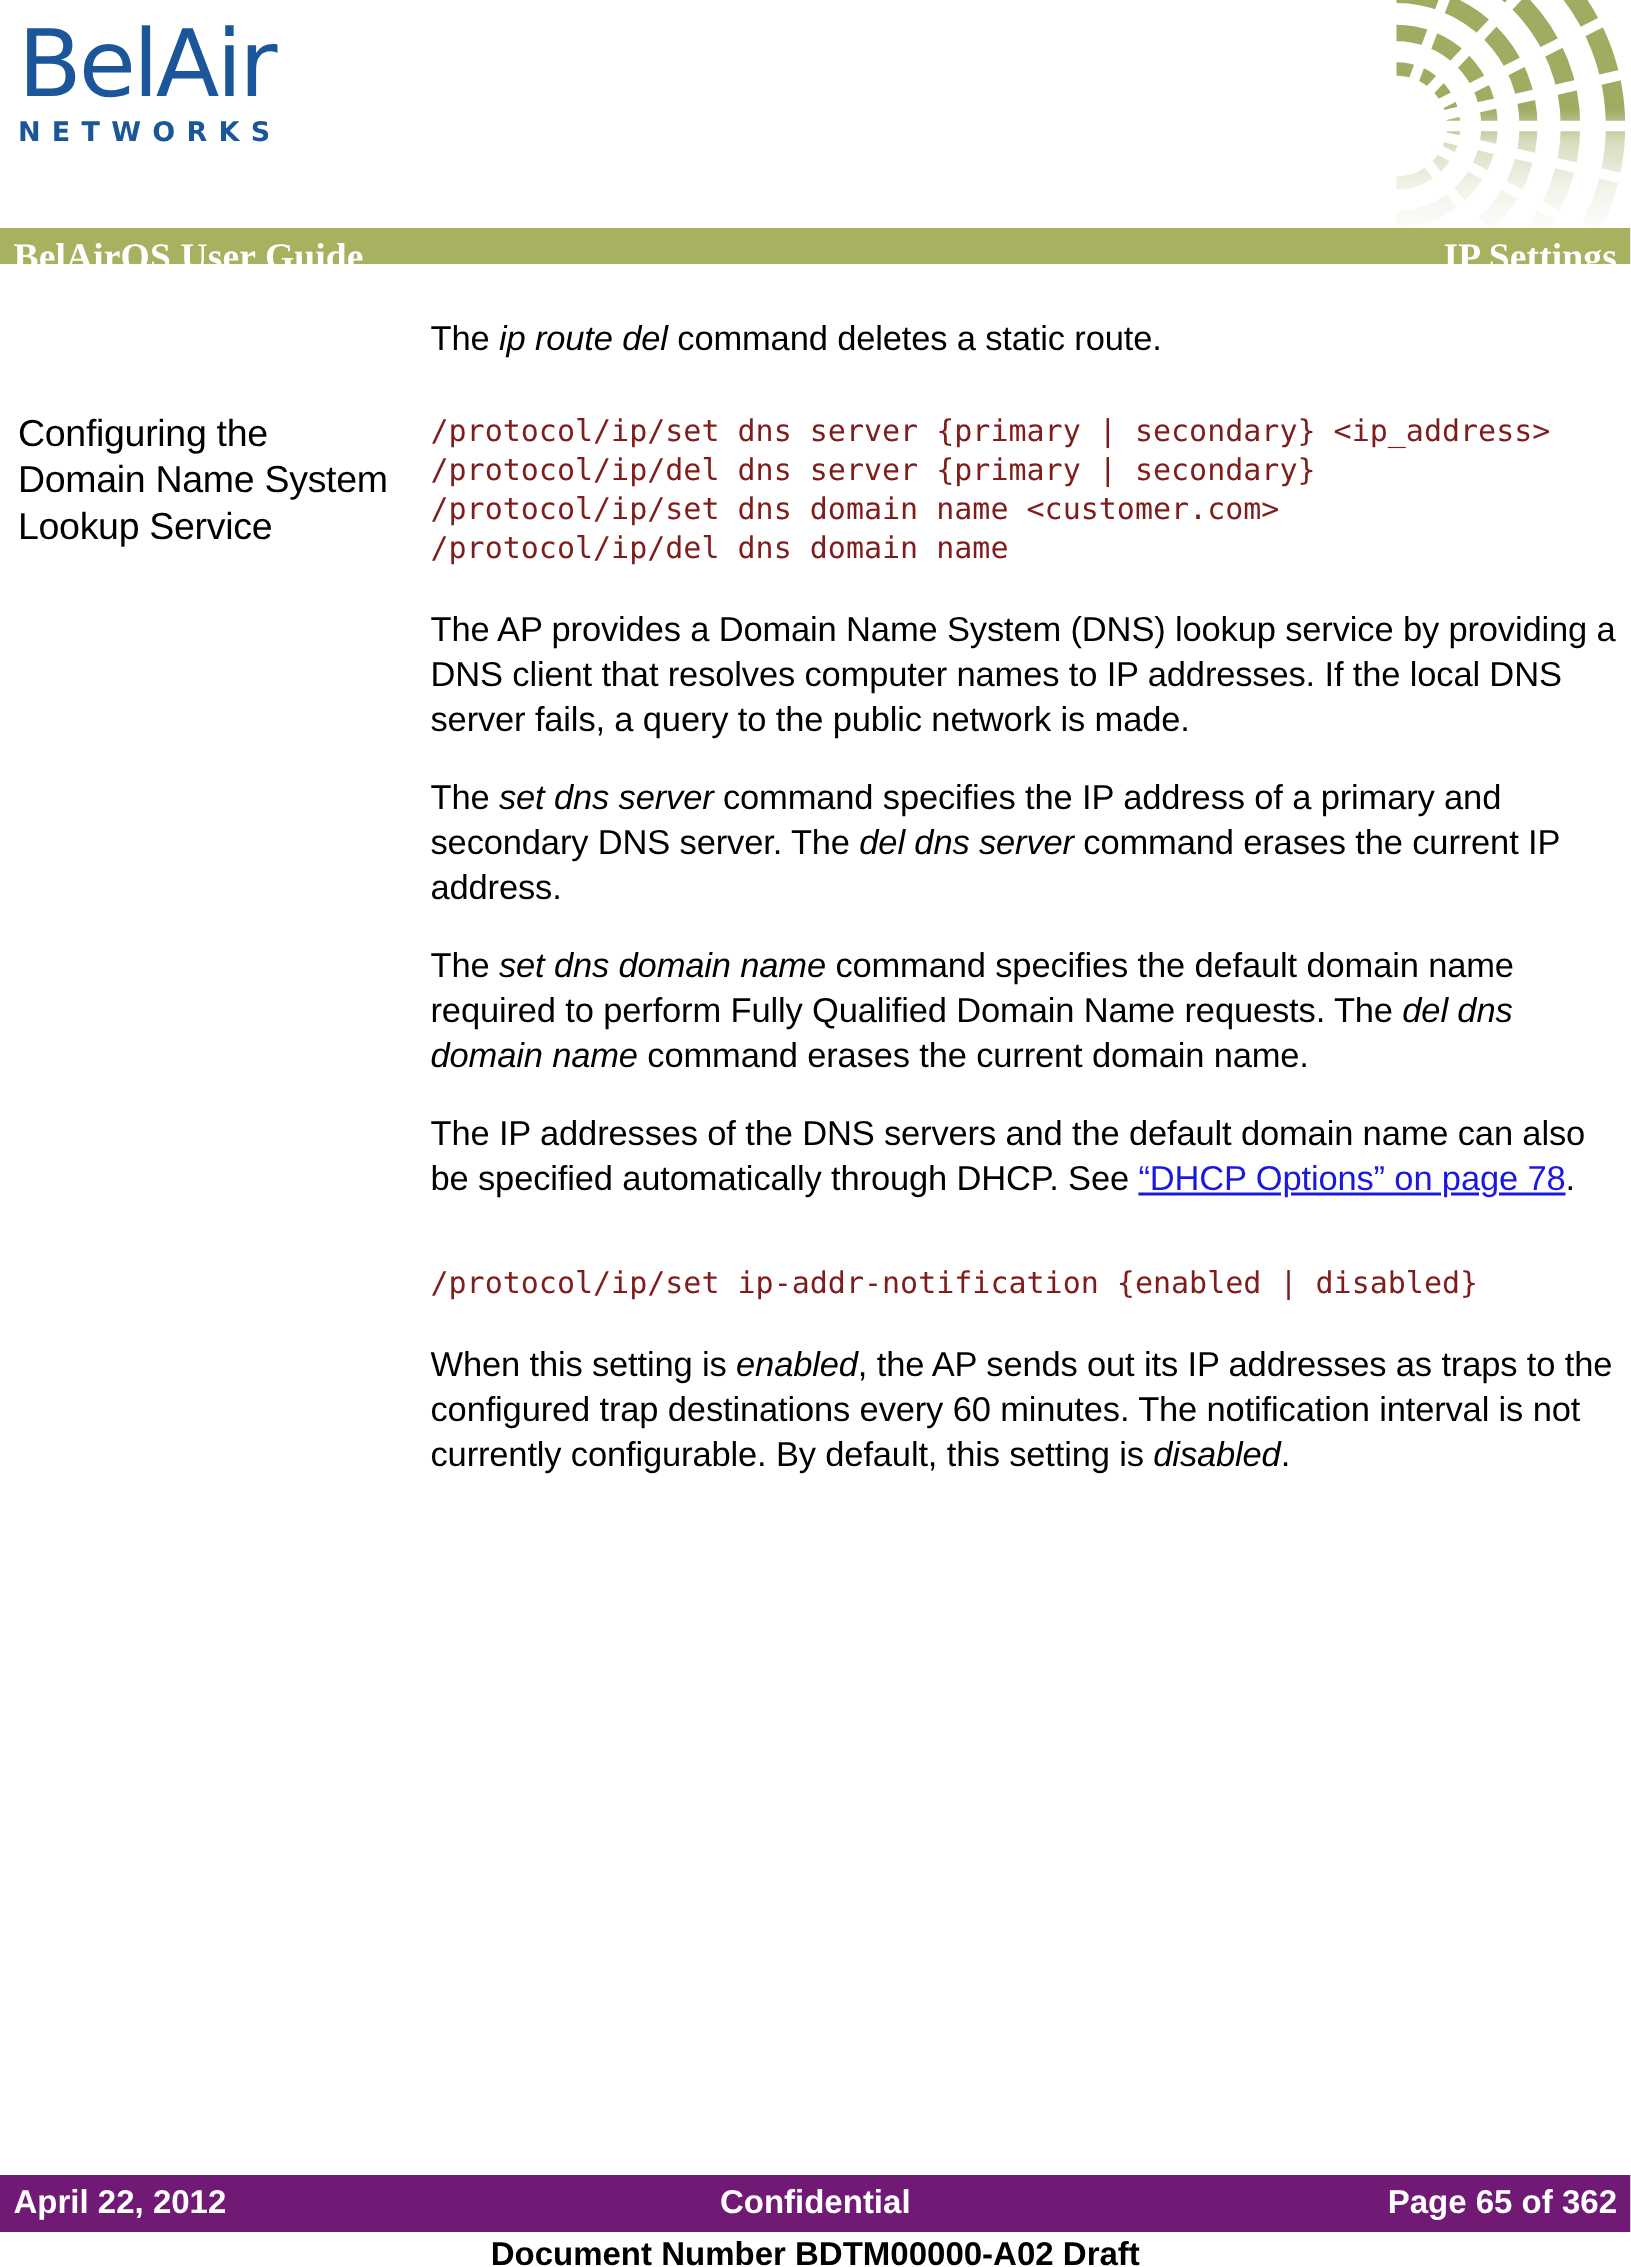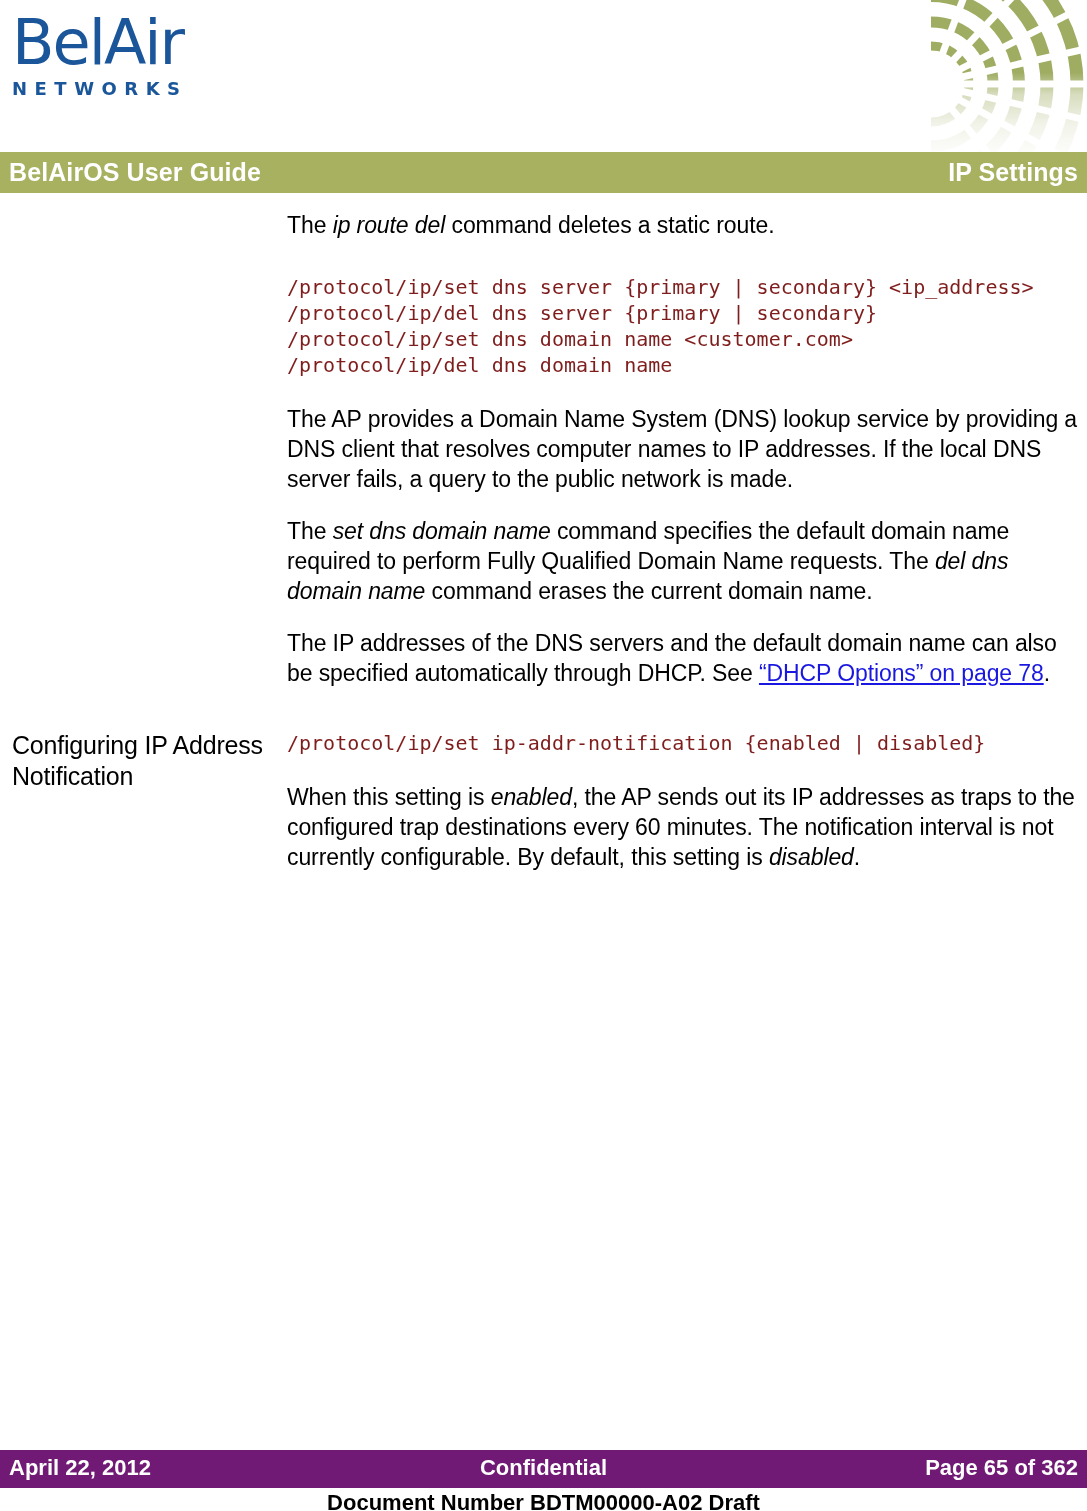--- a/index.html
+++ b/index.html
@@ -55,22 +55,23 @@
     pointer-events: none;
   }
   #header-fan svg { display: block; }
 
   
   #header-bar {
     position: absolute;
     left: 0;
     top: 152px;
     width: 1087px;
-    height: 41px;
+    height: 24px;
     background: #A8B160;
+    font-family: Liberation Serif, serif;
   }
   #header-bar .bar-left {
     position: absolute;
     left: 9px;
     top: 6px;
     font-size: 25px;
     font-weight: bold;
     color: #ffffff;
     letter-spacing: 0.1px;
     white-space: nowrap;
@@ -229,32 +230,33 @@
   <div class="section">
     <div class="body-col" style="padding-top:17px;">
       <div id="intro-paras">
           <p class="para"><span>The </span><em class="ital">ip route del</em><span> command deletes a static route.</span></p>
         </div>
     </div>
   </div>
 
   <div id="sections-host">
       <div class="section" style="margin-top: 34px;">
+        <div class="side-head">Configuring the Domain Name System Lookup Service</div>
         <div class="body-col">
           <pre class="code">/protocol/ip/set dns server {primary | secondary} &lt;ip_address&gt;
 /protocol/ip/del dns server {primary | secondary}
 /protocol/ip/set dns domain name &lt;customer.com&gt;
 /protocol/ip/del dns domain name</pre>
           <p class="para"><span>The AP provides a Domain Name System (DNS) lookup service by providing a DNS client that resolves computer names to IP addresses. If the local DNS server fails, a query to the public network is made.</span></p>
+          <p class="para"><span>The </span><em class="ital">set dns server</em><span> command specifies the IP address of a primary and secondary DNS server. The </span><em class="ital">del dns server</em><span> command erases the current IP address.</span></p>
           <p class="para"><span>The </span><em class="ital">set dns domain name</em><span> command specifies the default domain name required to perform Fully Qualified Domain Name requests. The </span><em class="ital">del dns domain name</em><span> command erases the current domain name.</span></p>
           <p class="para"><span>The IP addresses of the DNS servers and the default domain name can also be specified automatically through DHCP. See </span><a class="xref" href="#">“DHCP Options” on page 78</a><span>.</span></p>
         </div>
       </div>
       <div class="section" style="margin-top: 42px;">
-        <div class="side-head">Configuring IP Address Notification</div>
         <div class="body-col">
           <pre class="code">/protocol/ip/set ip-addr-notification {enabled | disabled}</pre>
           <p class="para"><span>When this setting is </span><em class="ital">enabled</em><span>, the AP sends out its IP addresses as traps to the configured trap destinations every 60 minutes. The notification interval is not currently configurable. By default, this setting is </span><em class="ital">disabled</em><span>.</span></p>
         </div>
       </div>
     </div>
 
 </div>
 
 <div id="footer-bar">

